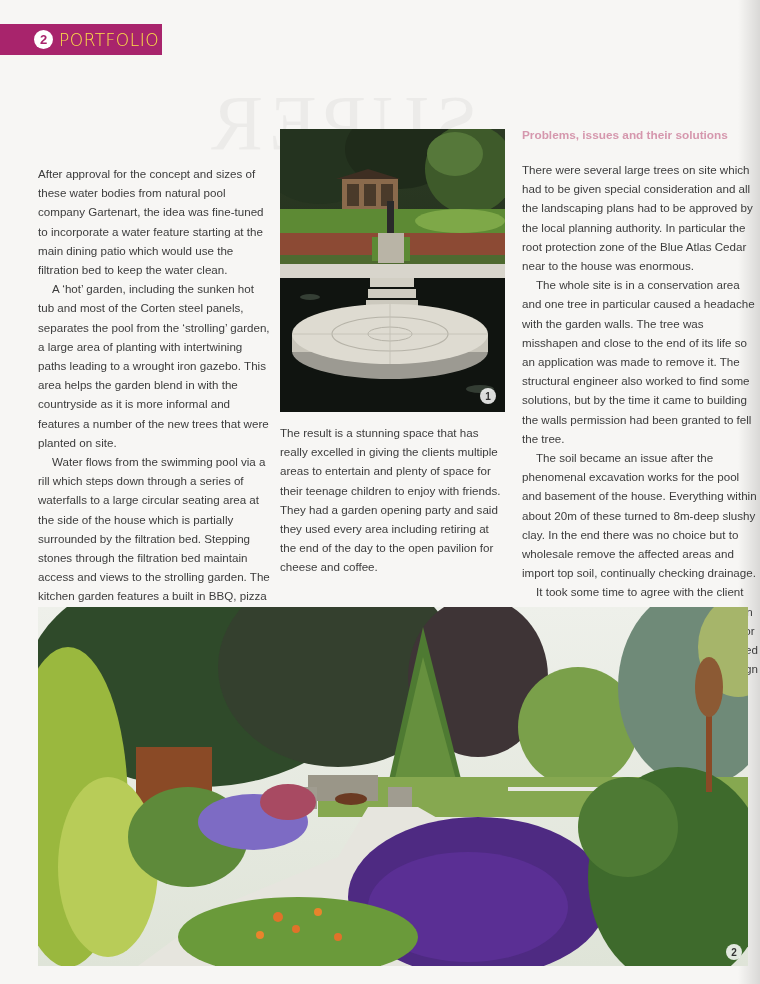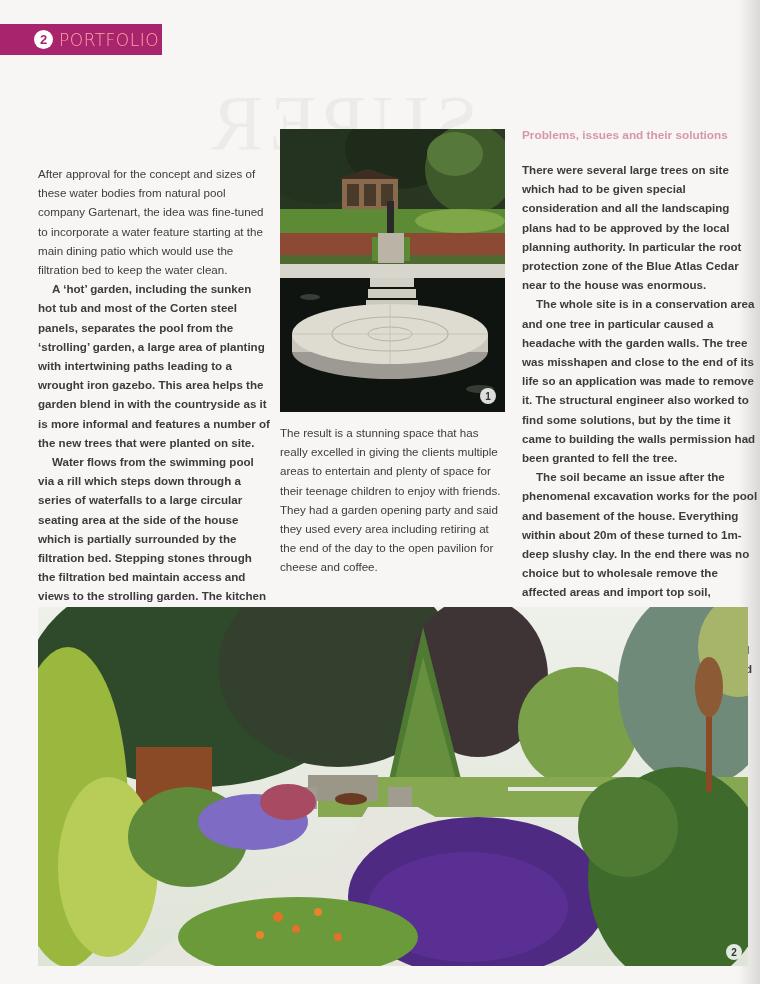--- a/index.html
+++ b/index.html
@@ -20,35 +20,35 @@
       display: flex; align-items: center; padding-left: 34px;
     }
     .section-num {
       width: 19px; height: 19px; border-radius: 50%;
       background: #fff; color: #a8246c;
       font-weight: bold; font-size: 13px;
       display: flex; align-items: center; justify-content: center;
       margin-right: 6px;
     }
     .section-label {
-      color: #fca5a5; font-size: 17px; letter-spacing: 0.5px;
+      color: #fde047; font-size: 17px; letter-spacing: 0.5px;
       font-family: "DejaVu Sans", sans-serif; font-weight: 300;
     }
     .watermark {
       position: absolute; left: 205px; top: 78px;
       font-family: "Liberation Serif", serif; font-size: 78px;
       color: rgba(0,0,0,0.045); letter-spacing: 6px;
       transform: scaleX(-1); white-space: nowrap;
     }
     .col {
       position: absolute; font-size: 11.6px; line-height: 19.2px;
       color: #3c3c3c;
     }
     .col p { text-indent: 0; }
-    .col p + p { text-indent: 14px; font-weight: bold; }
+    .col p + p { text-indent: 14px; }
     .col-1 { left: 38px; top: 127px; width: 232px; margin-top: 37px; }
     .col-2 { left: 280px; top: 423px; width: 228px; }
     .col-3 { left: 522px; top: 127px; width: 238px; }
     .col-3 .heading {
       color: #d597ad; font-weight: bold; font-size: 11.8px;
       margin-bottom: 16px; line-height: 17px; text-indent: 0 !important;
     }
     .photo { position: absolute; overflow: hidden; }
     .photo-1 {
       left: 280px; top: 129px; width: 225px; height: 283px;
@@ -142,21 +142,21 @@
 </div>
 
 <div class="col col-2">
   <p>The result is a stunning space that has really excelled in giving the clients multiple areas to entertain and plenty of space for their teenage children to enjoy with friends. They had a garden opening party and said they used every area including retiring at the end of the day to the open pavilion for cheese and coffee.</p>
 </div>
 
 <div class="col col-3">
   <p class="heading">Problems, issues and their solutions</p>
   <p style="text-indent:0">There were several large trees on site which had to be given special consideration and all the landscaping plans had to be approved by the local planning authority. In particular the root protection zone of the Blue Atlas Cedar near to the house was enormous.</p>
   <p>The whole site is in a conservation area and one tree in particular caused a headache with the garden walls. The tree was misshapen and close to the end of its life so an application was made to remove it. The structural engineer also worked to find some solutions, but by the time it came to building the walls permission had been granted to fell the tree.</p>
-  <p>The soil became an issue after the phenomenal excavation works for the pool and basement of the house. Everything within about 20m of these turned to 1m-deep slushy clay. In the end there was no choice but to wholesale remove the affected areas and import top soil, continually checking drainage.</p>
+  <p>The soil became an issue after the phenomenal excavation works for the pool and basement of the house. Everything within about 20m of these turned to 8m-deep slushy clay. In the end there was no choice but to wholesale remove the affected areas and import top soil, continually checking drainage.</p>
   <p>It took some time to agree with the client the exact nature of the Corten steel panels in the walled garden so this batted to and fro for a while, but otherwise the client was enthused and stuck to the original concept of the design which was very rewarding.</p>
 </div>
 
 <div class="photo photo-2">
   <svg width="710" height="359" viewBox="0 0 710 359">
     <defs>
       <linearGradient id="sky2" x1="0" y1="0" x2="0" y2="1">
         <stop offset="0" stop-color="#eef0ea"></stop>
         <stop offset="1" stop-color="#dfe4d8"></stop>
       </linearGradient>

